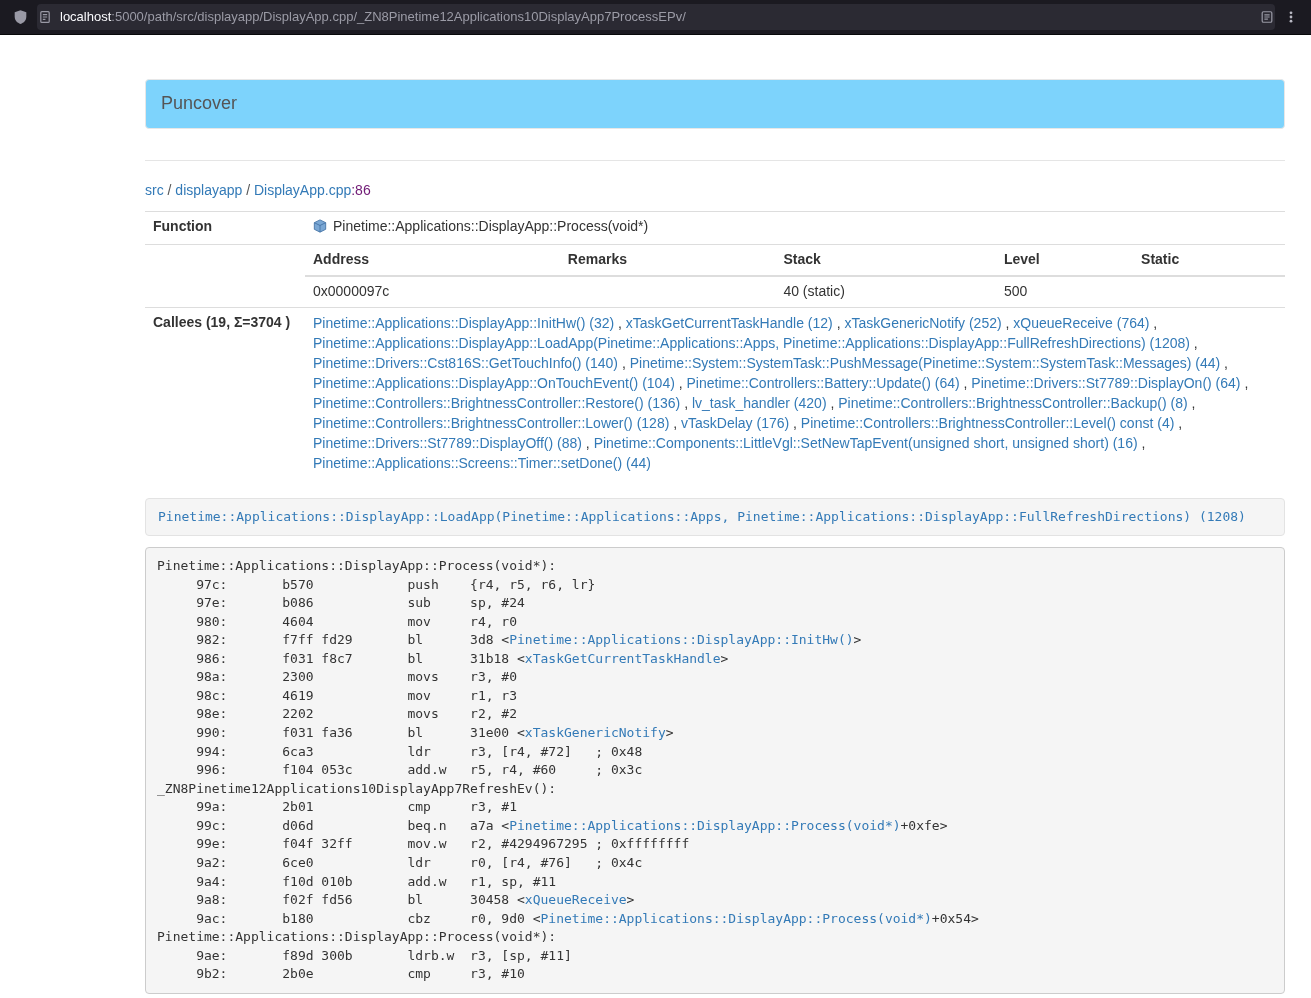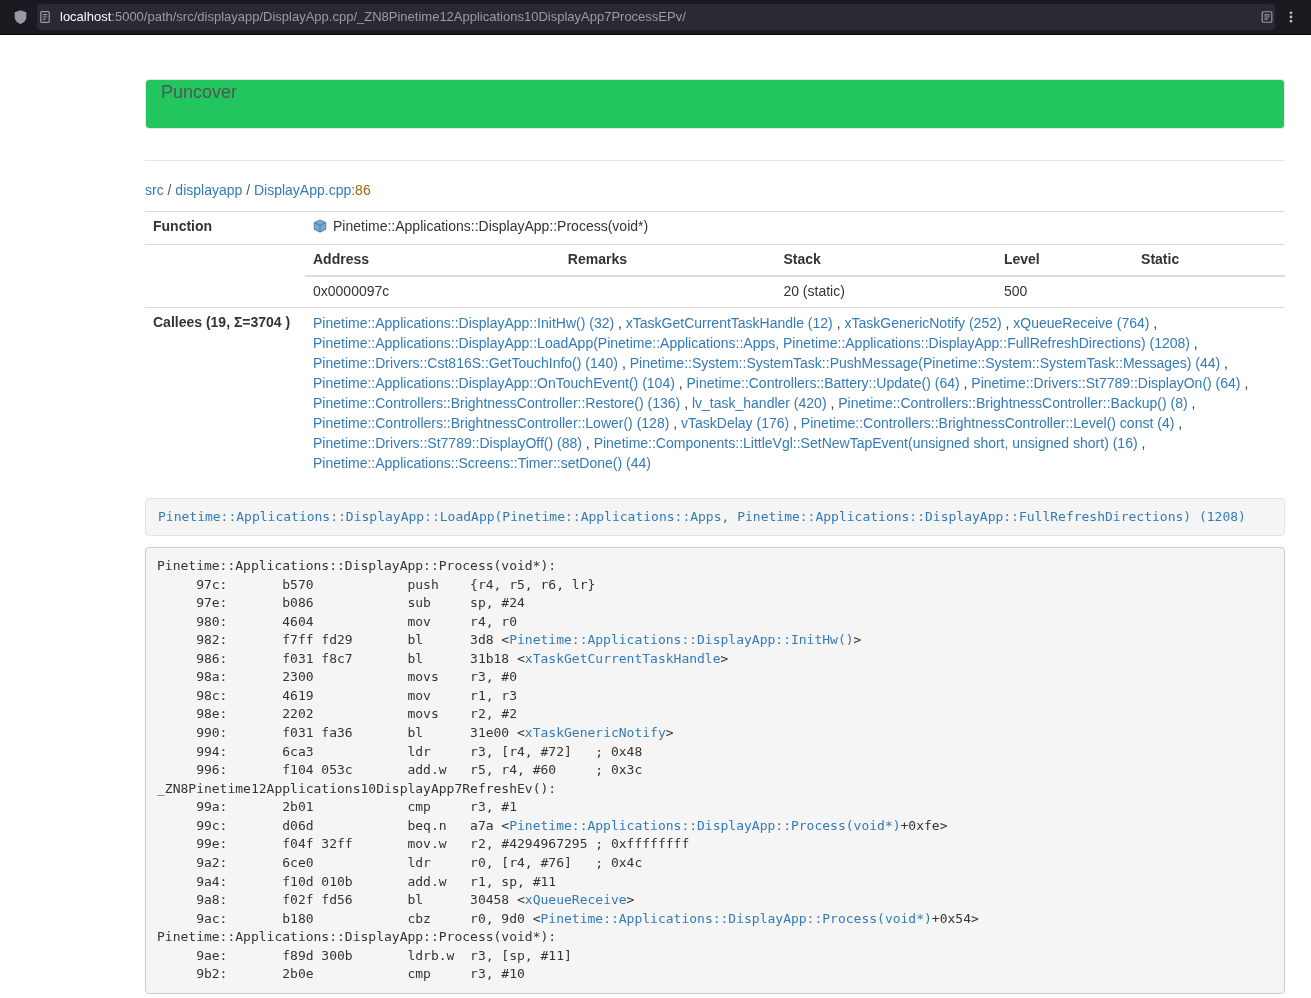--- a/index.html
+++ b/index.html
@@ -24,29 +24,29 @@
   }
   .url-text {
     flex: 1; min-width: 0; font-size: 13px; color: #9b9ba6;
     white-space: nowrap; overflow: hidden;
   }
   .url-host { color: #fbfbfe; }
 
   
   .page { margin-left: 145px; width: 1140px; padding-top: 44px; }
   .navbar {
-    height: 50px; background: #22c55e; border: 1px solid #e7e7e7; border-radius: 4px;
-    display: flex; padding: 0 15px;
+    height: 50px; background: #7dd3fc; border: 1px solid #e7e7e7; border-radius: 4px;
+    display: flex; align-items: center; padding: 0 15px;
   }
   .brand { font-size: 18px; color: #555; text-decoration: none; }
   hr.rule { border: none; border-top: 1px solid #e5e5e5; margin: 31px 0 0; }
 
   .crumbs { margin: 20px 0 10px; font-size: 14px; }
   .crumb-sep { color: #555; }
-  .crumb-line { color: #a16207; }
+  .crumb-line { color: #701a75; }
 
   table.tbl { width: 100%; border-collapse: collapse; margin-bottom: 20px; font-size: 14px; }
   .tbl th, .tbl td {
     border-top: 1px solid #ddd; padding: 5px 8px;
     text-align: left; vertical-align: top;
   }
   .tbl th { font-weight: bold; }
   th.row-label { width: 160px; }
   td.nested-cell { padding: 0; }
   table.nested { width: 100%; border-collapse: collapse; margin: 0; }
@@ -139,21 +139,21 @@
               <th>Remarks</th>
               <th>Stack</th>
               <th>Level</th>
               <th>Static</th>
             </tr>
           </thead>
           <tbody>
             <tr>
               <td>0x0000097c</td>
               <td></td>
-              <td>20 (static)</td>
+              <td>40 (static)</td>
               <td>500</td>
               <td></td>
             </tr>
           </tbody>
         </table>
       </td>
     </tr>
     <tr>
       <th class="row-label">Callees (19, Σ=3704 )</th>
       <td class="callees-cell"><a href="#" class="lnk">Pinetime::Applications::DisplayApp::InitHw() (32)</a> , <a href="#" class="lnk">xTaskGetCurrentTaskHandle (12)</a> , <a href="#" class="lnk">xTaskGenericNotify (252)</a> , <a href="#" class="lnk">xQueueReceive (764)</a> , <a href="#" class="lnk">Pinetime::Applications::DisplayApp::LoadApp(Pinetime::Applications::Apps, Pinetime::Applications::DisplayApp::FullRefreshDirections) (1208)</a> , <a href="#" class="lnk">Pinetime::Drivers::Cst816S::GetTouchInfo() (140)</a> , <a href="#" class="lnk">Pinetime::System::SystemTask::PushMessage(Pinetime::System::SystemTask::Messages) (44)</a> , <a href="#" class="lnk">Pinetime::Applications::DisplayApp::OnTouchEvent() (104)</a> , <a href="#" class="lnk">Pinetime::Controllers::Battery::Update() (64)</a> , <a href="#" class="lnk">Pinetime::Drivers::St7789::DisplayOn() (64)</a> , <a href="#" class="lnk">Pinetime::Controllers::BrightnessController::Restore() (136)</a> , <a href="#" class="lnk">lv_task_handler (420)</a> , <a href="#" class="lnk">Pinetime::Controllers::BrightnessController::Backup() (8)</a> , <a href="#" class="lnk">Pinetime::Controllers::BrightnessController::Lower() (128)</a> , <a href="#" class="lnk">vTaskDelay (176)</a> , <a href="#" class="lnk">Pinetime::Controllers::BrightnessController::Level() const (4)</a> , <a href="#" class="lnk">Pinetime::Drivers::St7789::DisplayOff() (88)</a> , <a href="#" class="lnk">Pinetime::Components::LittleVgl::SetNewTapEvent(unsigned short, unsigned short) (16)</a> , <a href="#" class="lnk">Pinetime::Applications::Screens::Timer::setDone() (44)</a></td>

